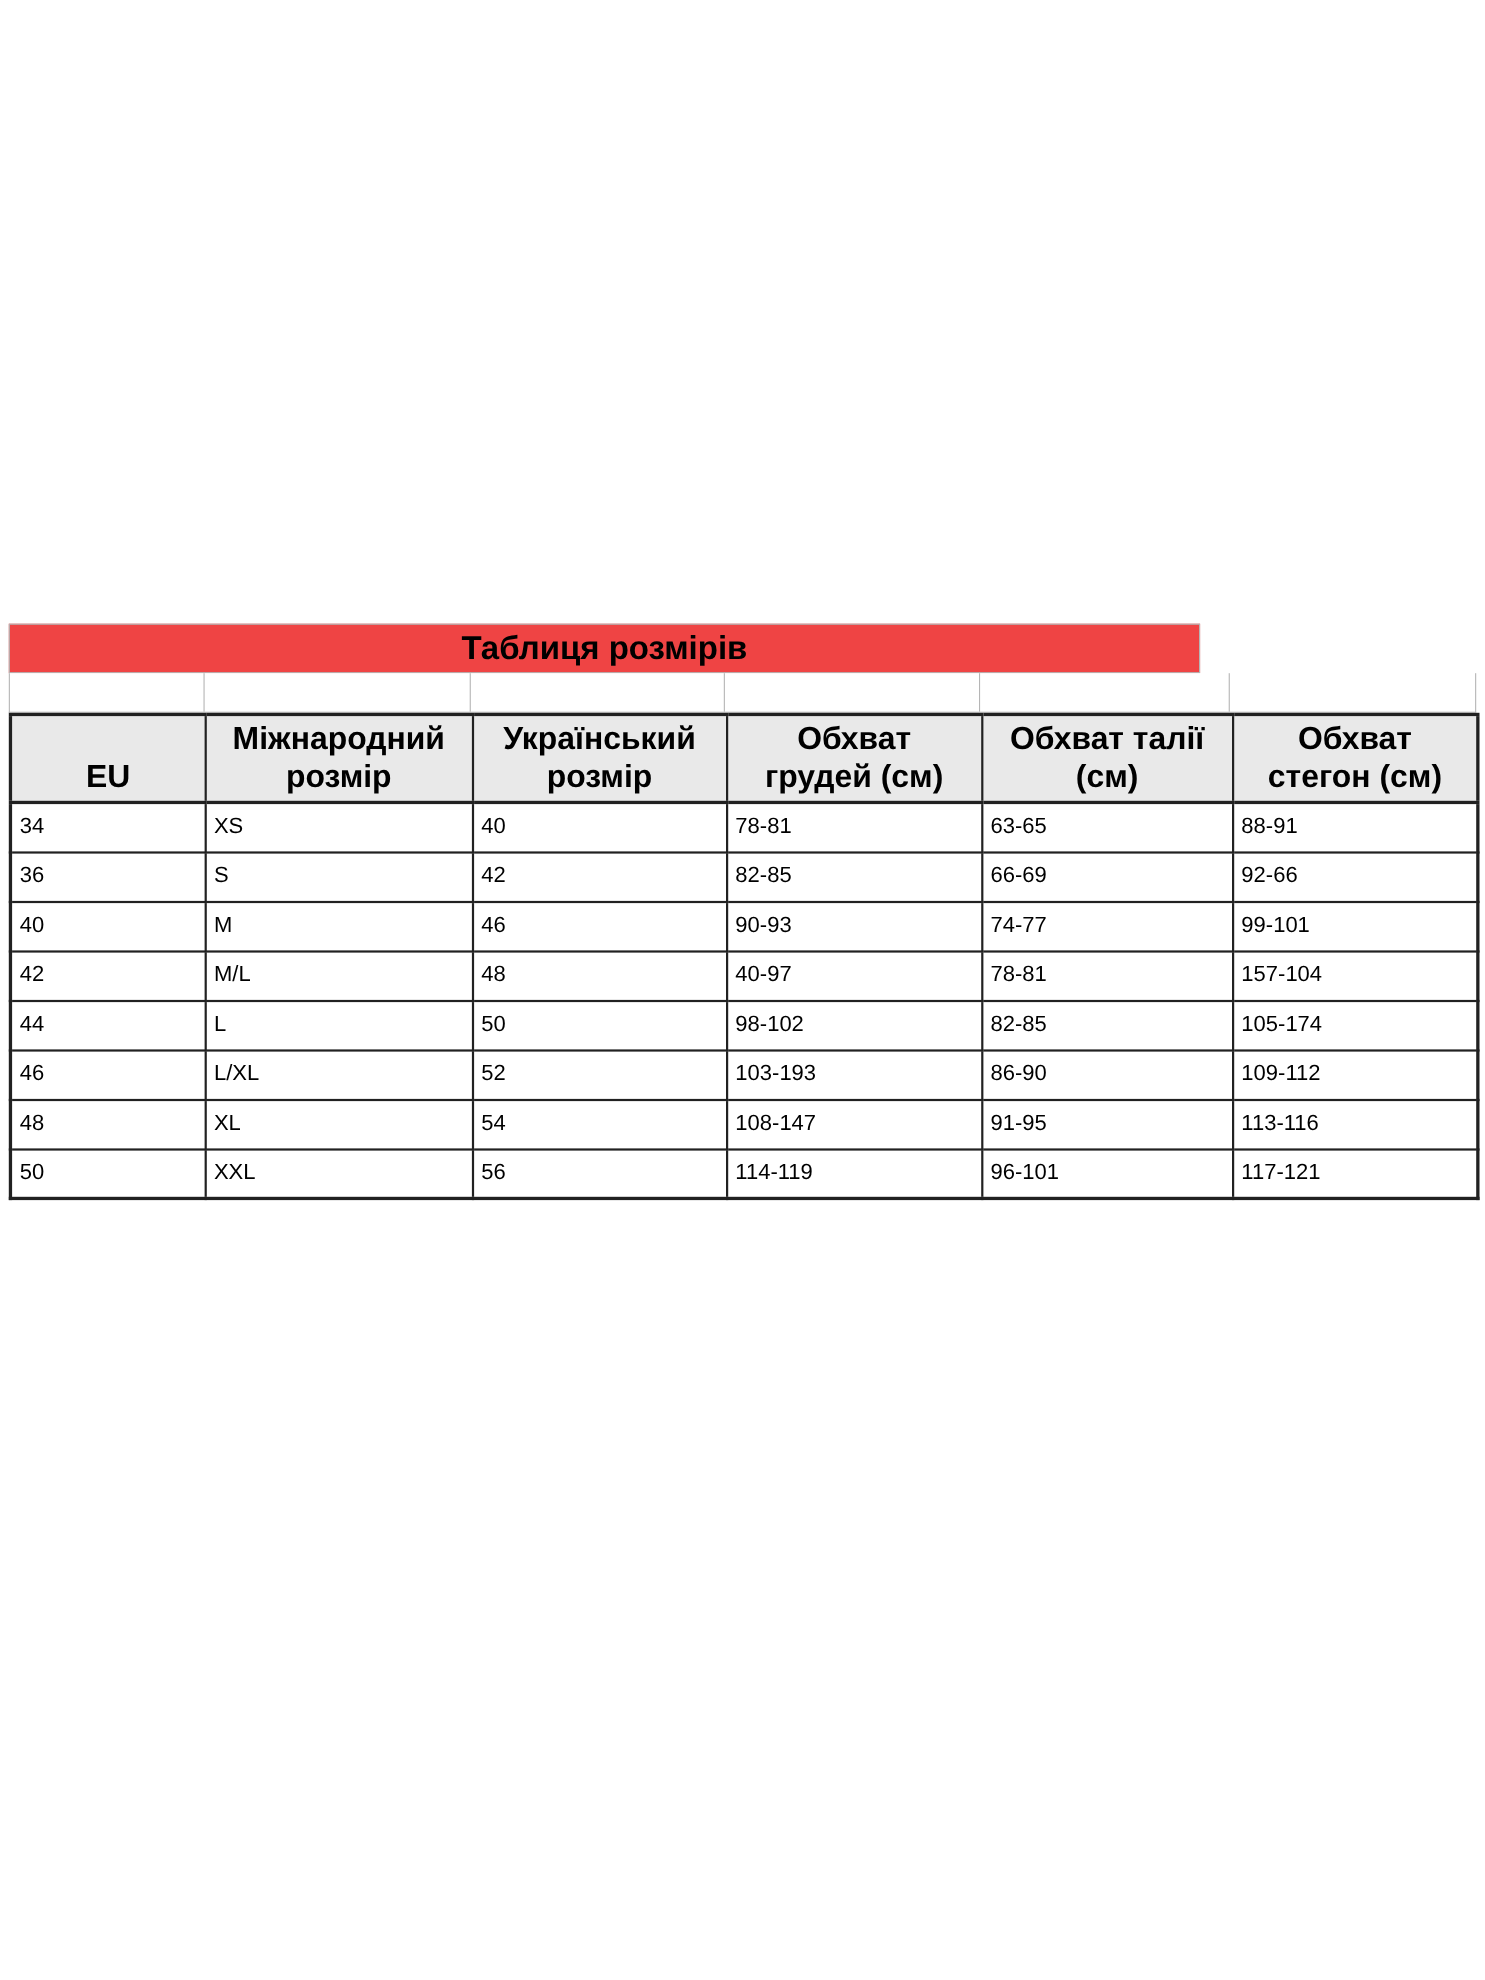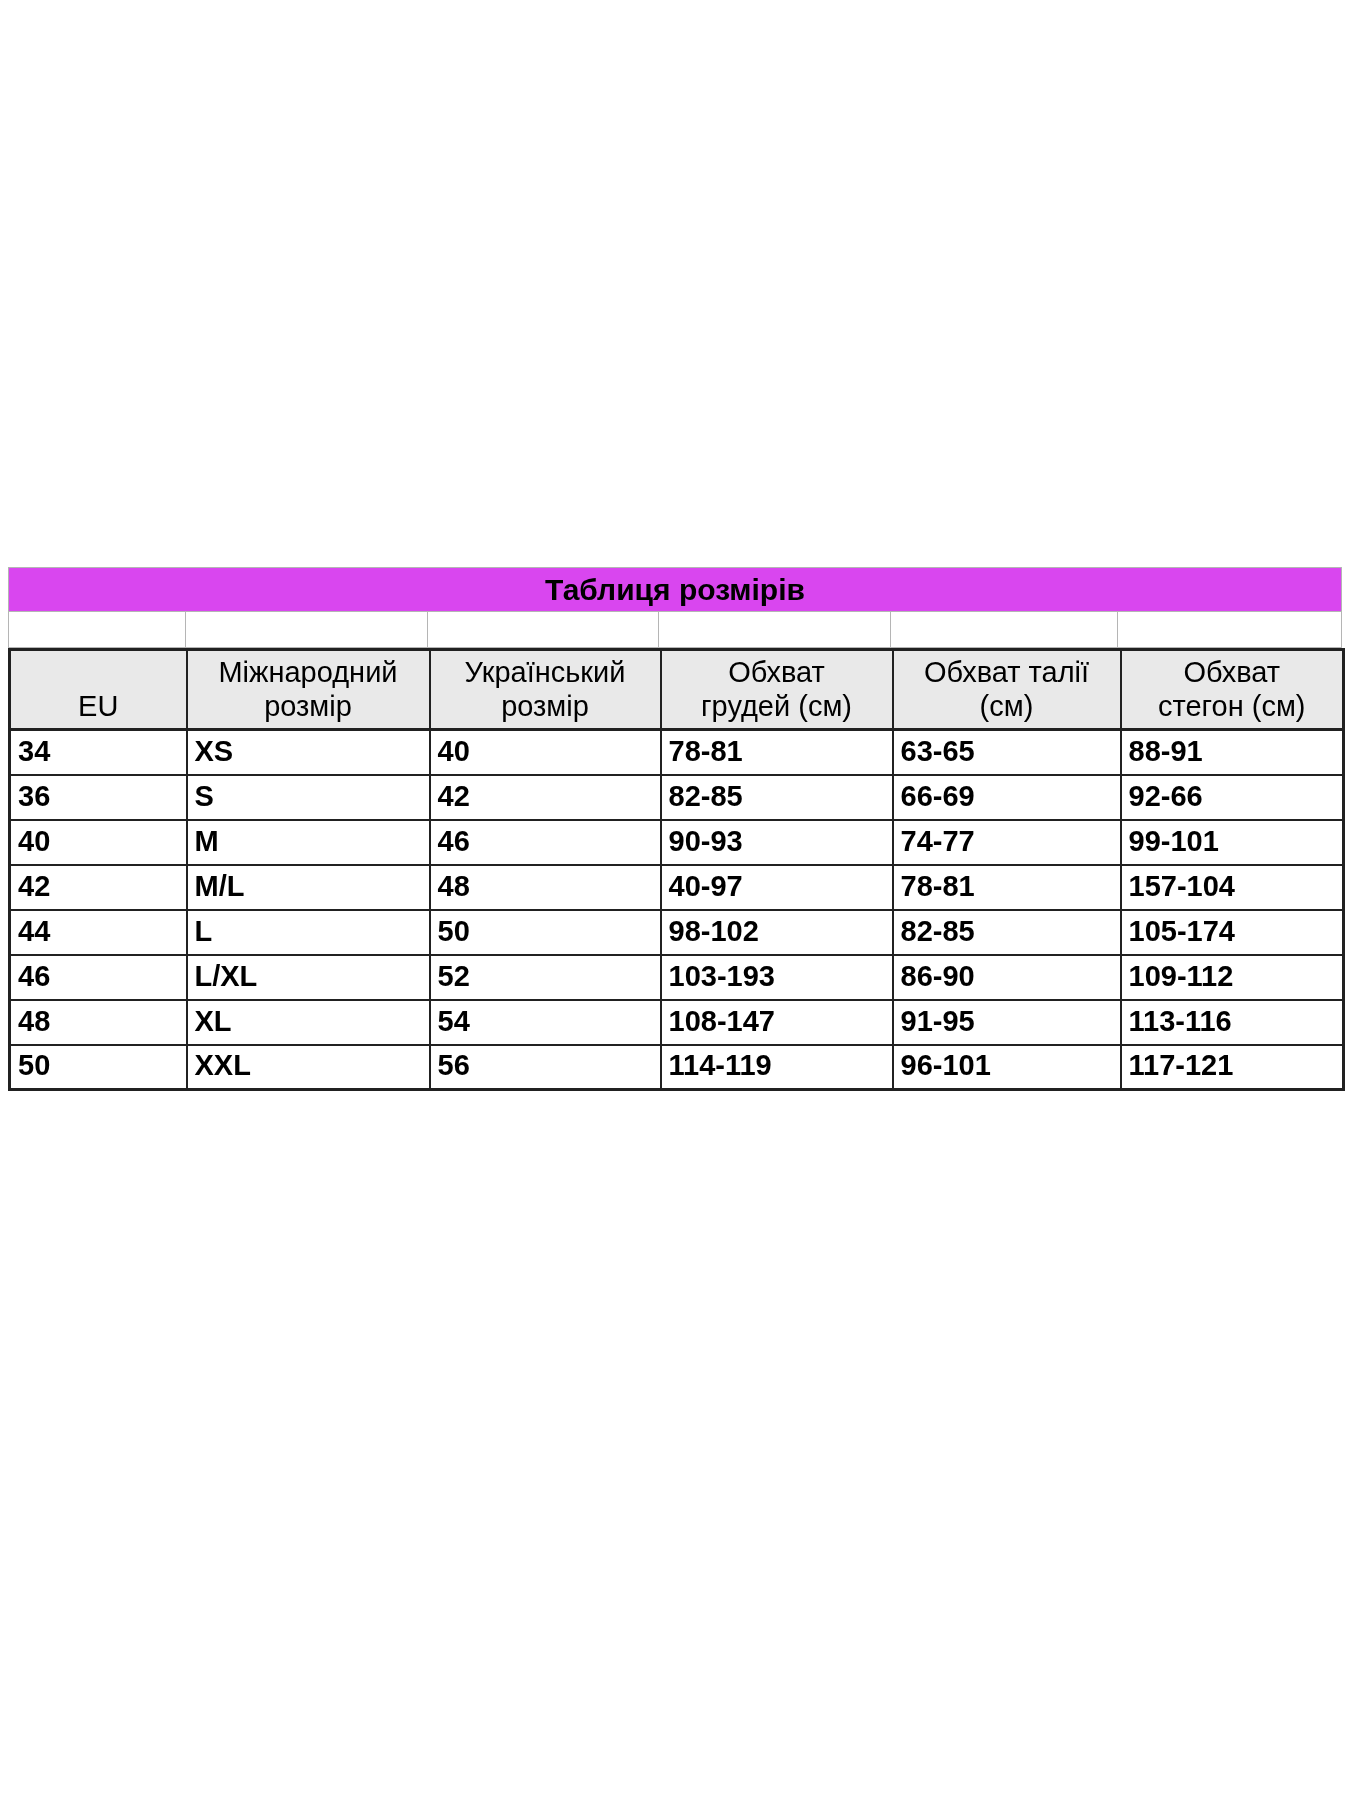--- a/index.html
+++ b/index.html
@@ -18,27 +18,27 @@
   }
   .size-table-wrap {
     position: absolute;
     left: 8px;
     top: 567px;
     width: 1334px;
   }
   
   .title-row {
     box-sizing: border-box;
-    width: 1334px;
+    width: 1083px;
     height: 45px;
     border: 1px solid #b5b5b5;
     display: flex;
     align-items: center;
     justify-content: center;
-    background: #d946ef;
+    background: #ef4444;
   }
   .title-row .title-text {
     font-size: 30px;
     font-weight: bold;
     line-height: 1;
     white-space: nowrap;
   }
   
   .spacer-row {
     box-sizing: border-box;
@@ -71,33 +71,33 @@
     background: #ffffff;
   }
   table.size-table th {
     box-sizing: border-box;
     height: 80px;
     background: #e9e9e9;
     border: 2px solid #212121;
     border-top: 3px solid #212121;
     border-bottom: 3px solid #212121;
     font-size: 29px;
-    font-weight: normal;
+    font-weight: bold;
     line-height: 34px;
     text-align: center;
     vertical-align: bottom;
     padding: 0 4px 5px 4px;
     white-space: pre-line;
   }
   table.size-table td {
     box-sizing: border-box;
     height: 45px;
     border: 2px solid #212121;
-    font-size: 29px;
-    font-weight: bold;
+    font-size: 20px;
+    font-weight: normal;
     line-height: 1;
     text-align: left;
     vertical-align: middle;
     padding: 0 4px 2px 7px;
     white-space: nowrap;
     background: #ffffff;
   }
 </style>
 </head>
 <body>

